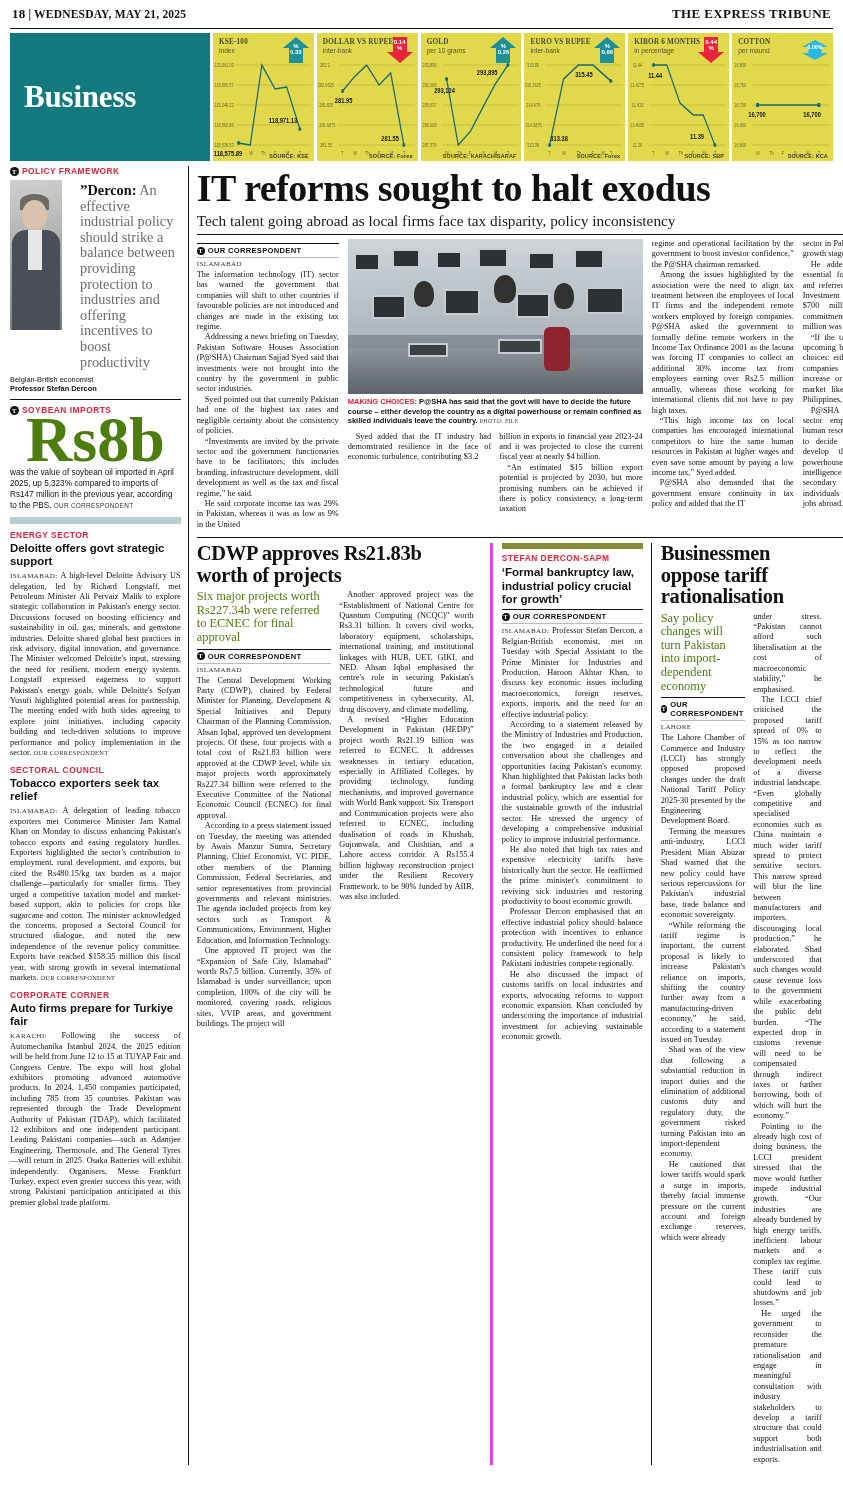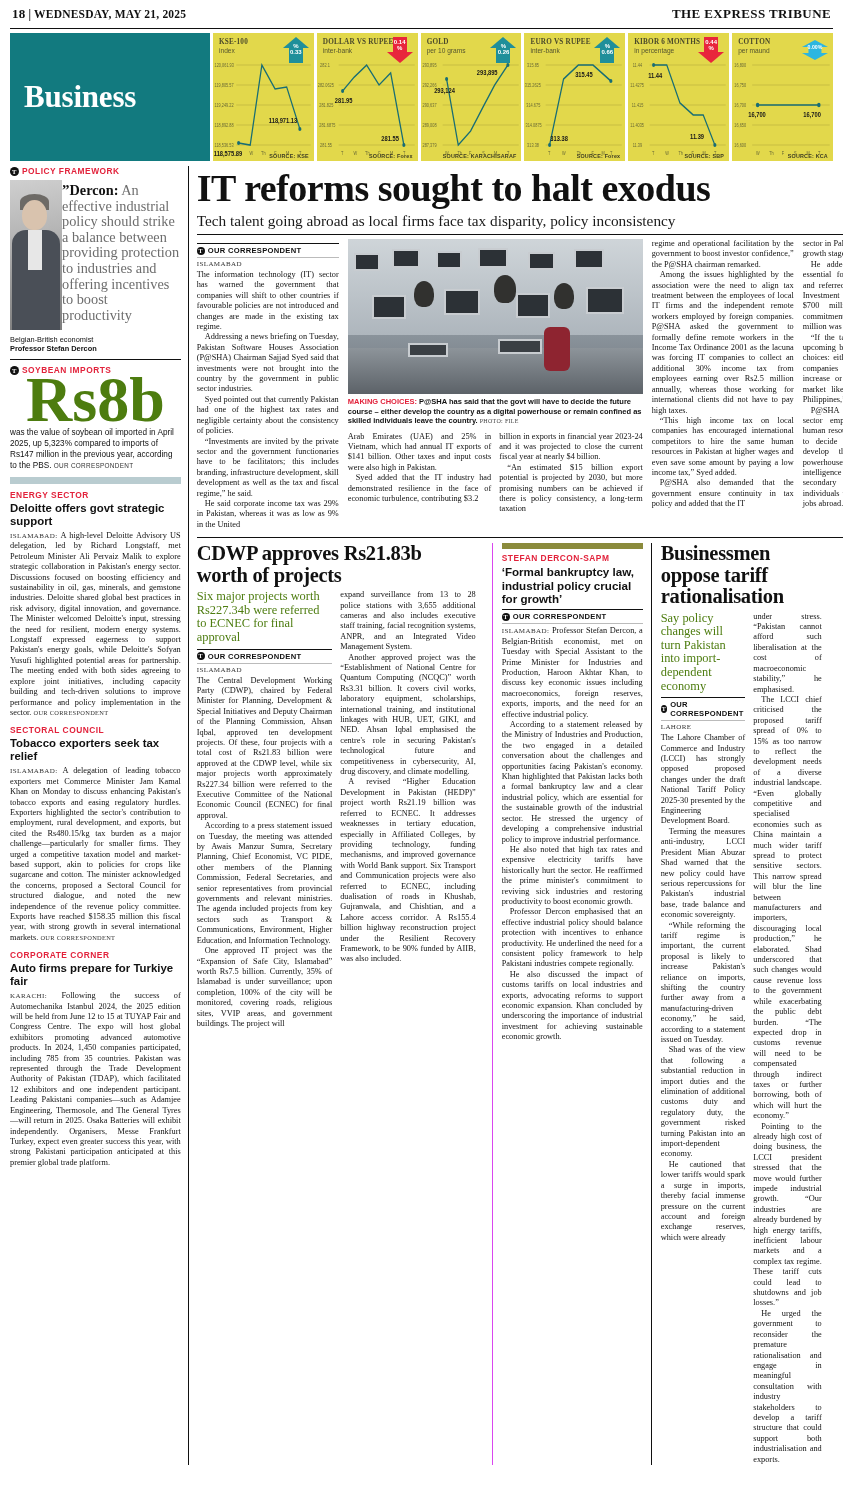--- a/index.html
+++ b/index.html
@@ -71,21 +71,21 @@
     letter-spacing:.3px; display:flex; align-items:center; gap:3px;
     border-top:1px solid #111; border-bottom:1px solid #bbb; padding:2px 0; margin:4px 0 2px;}
   .byline .tmark { display:inline-block; width:8px;height:8px;border-radius:50%;
     background:#111; color:#fff; font-size:6px; line-height:8px; text-align:center;
     font-family:"Liberation Serif",serif;}
   .dateline { font-family:"Liberation Serif",serif; font-size:7px; letter-spacing:.4px;
     color:#333; margin-bottom:2px; }
   .tagend { font-size:6.4px; letter-spacing:.3px; color:#333; }
 
   
-  .pf { display:flex; gap:0; margin-top:4px; }
+  .pf { display:flex; gap:18px; margin-top:4px; }
   .pf-photo { width:52px; height:150px; background:
       linear-gradient(170deg,#cfcfcf 0%,#b6b6b6 35%,#9d9d9d 60%,#7e7e7e 100%);
       position:relative; overflow:hidden; flex:none;}
   .pf-photo .head{position:absolute;left:12px;top:20px;width:25px;height:30px;border-radius:50% 50% 45% 45%;background:#d9c3ae;}
   .pf-photo .hair{position:absolute;left:10px;top:14px;width:29px;height:16px;border-radius:50% 50% 0 0;background:#6d6a66;}
   .pf-photo .body{position:absolute;left:2px;top:50px;width:48px;height:100px;background:#4a4f57;border-radius:14px 14px 0 0;}
   .pf-photo .shirt{position:absolute;left:18px;top:50px;width:14px;height:40px;background:#e7e7e7;}
   .pf-txt { flex:1; }
   .quote { font-family:"Liberation Serif",serif; font-size:14.3px; line-height:15.6px;
     color:#6d6d6d; margin-top:3px;}
@@ -123,21 +123,21 @@
   .photo .desk{position:absolute;left:0;bottom:0;width:100%;height:30%;
      background:linear-gradient(180deg,#8d949a,#5c6268);}
   .caption { font-family:"Liberation Sans",sans-serif; font-size:7.5px; line-height:9.5px;
      font-weight:bold; margin-top:3px; }
   .caption .red { color:#e2223b; }
   .caption .pc { font-family:"Liberation Serif",serif; font-weight:normal; font-size:6px;
      letter-spacing:.3px; color:#444;}
 
   
   .midband { display:flex; gap:9px; margin-top:7px; border-top:1.6px solid #111; padding-top:5px;}
-  .mid-a { width:296px; border-right:1px solid #d946ef; padding-right:16px;}
+  .mid-a { width:296px; border-right:3px solid #d946ef; padding-right:16px;}
   .mid-b { width:150px; border-right:1px solid #111; padding-right:8px;}
   .mid-c { width:161px; }
   .mid-head { font-family:"Liberation Serif",serif; font-weight:bold; font-size:20.5px;
      line-height:21.5px; letter-spacing:-.3px; margin:0 0 4px;}
   .mid-deck { font-family:"Liberation Serif",serif; font-size:12.4px; line-height:13.6px;
      margin:0 0 3px; color:#4d7c0f;}
   .two { display:flex; gap:8px;}
   .two > div { flex:1; }
   .olivebar { height:6px; background:#8b8b3c; margin-bottom:4px;}
   .mid-b-head { font-family:"Liberation Sans",sans-serif; font-weight:bold; font-size:11.6px;
@@ -492,21 +492,20 @@
             <div class="mon" style="left:60px;top:104px;width:40px;height:14px;background:#3a3f44"></div>
             <div class="mon" style="left:150px;top:100px;width:44px;height:15px;background:#3a3f44"></div>
             <div style="position:absolute;left:196px;top:88px;width:26px;height:44px;background:#8e2430;border-radius:6px"></div>
           </div>
           <div class="caption">
             <span class="red">MAKING CHOICES:</span><span> P@SHA has said that the govt will have to decide the future course – either develop the country as a digital powerhouse or remain confined as skilled individuals leave the country.</span>
             <span class="pc">PHOTO: FILE</span>
           </div>
           <div class="two" style="margin-top:5px">
             <div>
-              <p class="body first">Arab Emirates (UAE) and 25% in Vietnam, which had annual IT exports of $141 billion. Other taxes and input costs were also high in Pakistan.</p>
               <p class="body">Syed added that the IT industry had demonstrated resilience in the face of economic turbulence, contributing $3.2</p>
             </div>
             <div>
               <p class="body first">billion in exports in financial year 2023-24 and it was projected to close the current fiscal year at nearly $4 billion.</p>
               <p class="body">“An estimated $15 billion export potential is projected by 2030, but more promising numbers can be achieved if there is policy consistency, a long-term taxation</p>
             </div>
           </div>
         </div>
 
         <div class="c">
@@ -534,21 +533,20 @@
               <div class="byline">
                 <span class="tmark">T</span>
                 <span>OUR CORRESPONDENT</span>
               </div>
               <div class="dateline">ISLAMABAD</div>
               <p class="body first">The Central Development Working Party (CDWP), chaired by Federal Minister for Planning, Development &amp; Special Initiatives and Deputy Chairman of the Planning Commission, Ahsan Iqbal, approved ten development projects. Of these, four projects with a total cost of Rs21.83 billion were approved at the CDWP level, while six major projects worth approximately Rs227.34 billion were referred to the Executive Committee of the National Economic Council (ECNEC) for final approval.</p>
               <p class="body">According to a press statement issued on Tuesday, the meeting was attended by Awais Manzur Sumra, Secretary Planning, Chief Economist, VC PIDE, other members of the Planning Commission, Federal Secretaries, and senior representatives from provincial governments and relevant ministries. The agenda included projects from key sectors such as Transport &amp; Communications, Environment, Higher Education, and Information Technology.</p>
               <p class="body">One approved IT project was the “Expansion of Safe City, Islamabad” worth Rs7.5 billion. Currently, 35% of Islamabad is under surveillance; upon completion, 100% of the city will be monitored, covering roads, religious sites, VVIP areas, and government buildings. The project will</p>
             </div>
             <div>
-              <p class="body first">expand surveillance from 13 to 28 police stations with 3,655 additional cameras and also includes executive staff training, facial recognition systems, ANPR, and an Integrated Video Management System.</p>
               <p class="body">Another approved project was the “Establishment of National Centre for Quantum Computing (NCQC)” worth Rs3.31 billion. It covers civil works, laboratory equipment, scholarships, international training, and institutional linkages with HUB, UET, GIKI, and NED. Ahsan Iqbal emphasised the centre's role in securing Pakistan's technological future and competitiveness in cybersecurity, AI, drug discovery, and climate modelling.</p>
               <p class="body">A revised “Higher Education Development in Pakistan (HEDP)” project worth Rs21.19 billion was referred to ECNEC. It addresses weaknesses in tertiary education, especially in Affiliated Colleges, by providing technology, funding mechanisms, and improved governance with World Bank support. Six Transport and Communication projects were also referred to ECNEC, including dualisation of roads in Khushab, Gujranwala, and Chishtian, and a Lahore access corridor. A Rs155.4 billion highway reconstruction project under the Resilient Recovery Framework, to be 90% funded by AIIB, was also included.</p>
             </div>
           </div>
         </div>
 
         <div class="mid-b">
           <div class="olivebar"></div>
           <div class="kicker">
               <span>STEFAN DERCON-SAPM</span>

